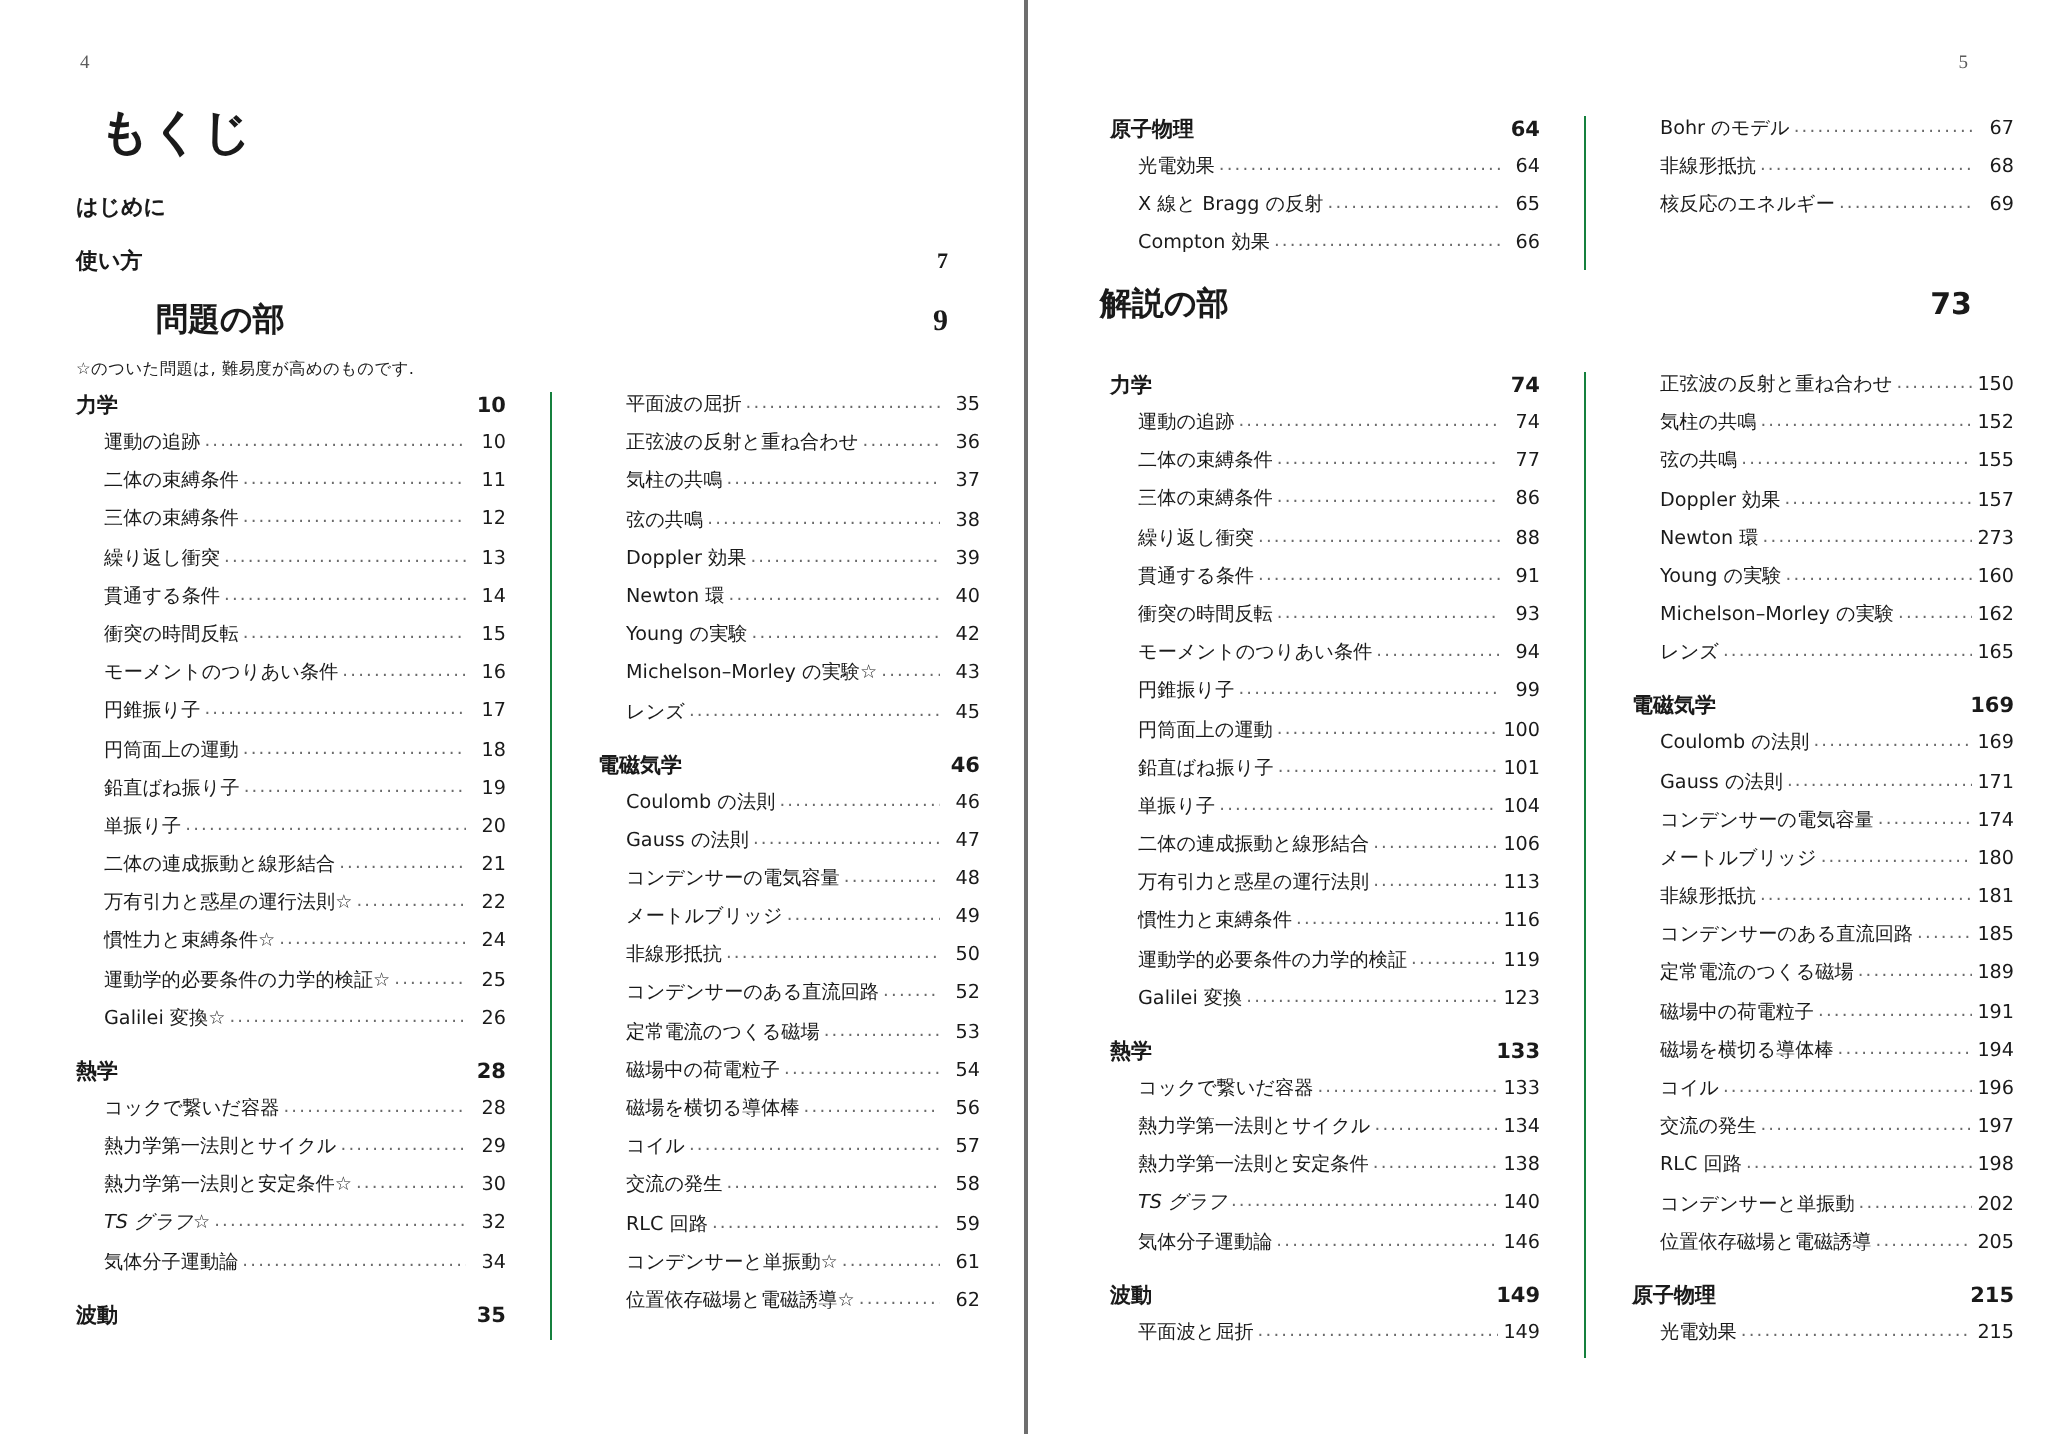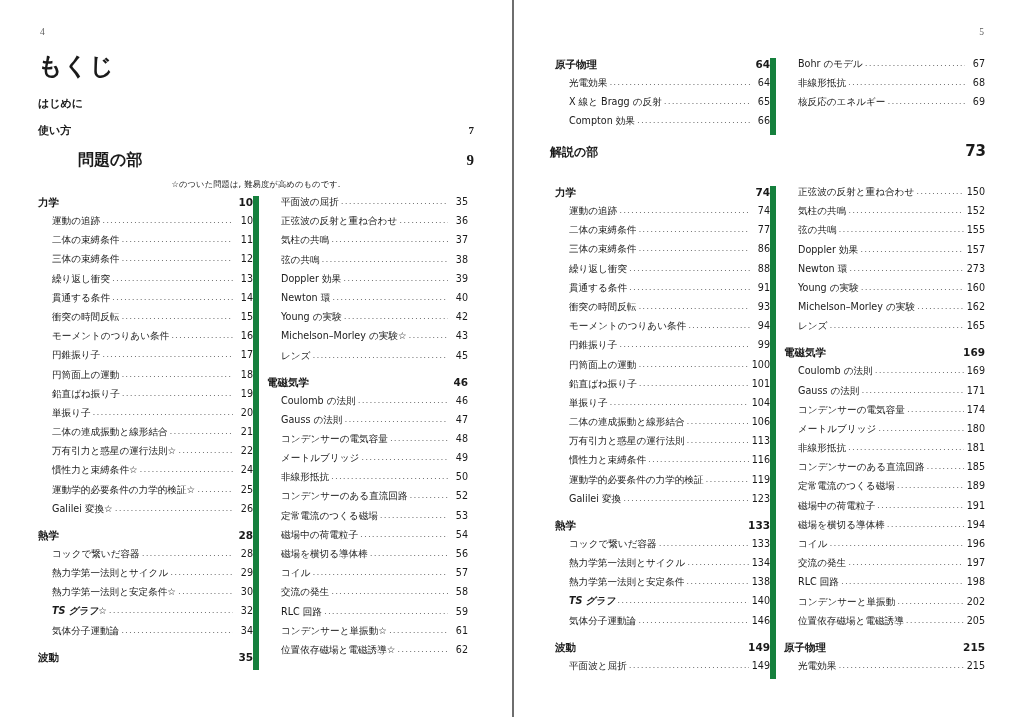--- a/index.html
+++ b/index.html
@@ -40,21 +40,21 @@
     font-size: 9.5px;
     color: #5c5c5c;
     font-family: "Liberation Serif", serif;
   }
   .folio.left  { left: 40px; }
   .folio.right { right: 40px; }
 
   
   .toc-title {
     position: absolute;
-    left: 38px; top: 50px;
+    left: 50px; top: 50px;
     font-size: 24px;
     font-weight: 700;
     letter-spacing: 1px;
     font-family: "DejaVu Sans", "Liberation Sans", sans-serif;
   }
   .frontmatter {
     position: absolute;
     left: 38px; top: 96px;
     width: 436px;
   }
@@ -63,53 +63,54 @@
     align-items: baseline;
     font-family: Liberation Serif, serif;
     font-weight: 700;
     margin-bottom: 12px;
   }
   .fm-row .fm-label { font-size: 11px; }
   .fm-row .fm-page  { margin-left: auto; font-size: 11px; }
   .fm-row.big .fm-label { font-size: 16px; padding-left: 40px; }
   .fm-row.big .fm-page  { font-size: 15px; }
   .fm-note {
-    text-align: center;
+    text-align: left;
     font-size: 8.2px;
     margin-top: -4px;
     font-family: "DejaVu Sans", "Liberation Sans", sans-serif;
     color: #1a1a1a;
     letter-spacing: .2px;
   }
 
   
   .sec-head-standalone {
     position: absolute;
     left: 38px;
     width: 436px;
     display: flex;
     align-items: baseline;
     font-family: "DejaVu Sans", "Liberation Sans", sans-serif;
     font-weight: 700;
   }
-  .sec-head-standalone .lbl { font-size: 12px; }
+  .sec-head-standalone .lbl { font-size: 16px; }
   .sec-head-standalone .pg  { margin-left: auto; font-size: 15px; }
 
   
   .cols {
     position: absolute;
     display: flex;
   }
   .col {
     width: 215px;
     position: relative;
   }
   .col + .col {
-    padding-left: 8px;
-    border-left: 6px solid #15803d;
+    padding-left: 23px;
+    border-left: 1px solid #15803d;
+    margin-left: 22px;
   }
 
   
   .grp-head {
     display: flex;
     align-items: baseline;
     font-family: "DejaVu Sans", "Liberation Sans", sans-serif;
     font-weight: 700;
     font-size: 10.5px;
     margin-top: 13px;
@@ -138,21 +139,21 @@
     font-size: 9px;
     letter-spacing: 1.1px;
     transform: translateY(-1px);
   }
   .entry .pg {
     flex: 0 0 auto;
     text-align: right;
     min-width: 17px;
     font-size: 9.6px;
   }
-  .entry.italic .txt { font-style: italic; font-weight: bold; }
+  .entry.italic .txt { font-style: italic; }
 </style>
 </head>
 <body>
 
 <div id="spread">
 
   <div class="page">
 
     <div class="folio left">4</div>
 

